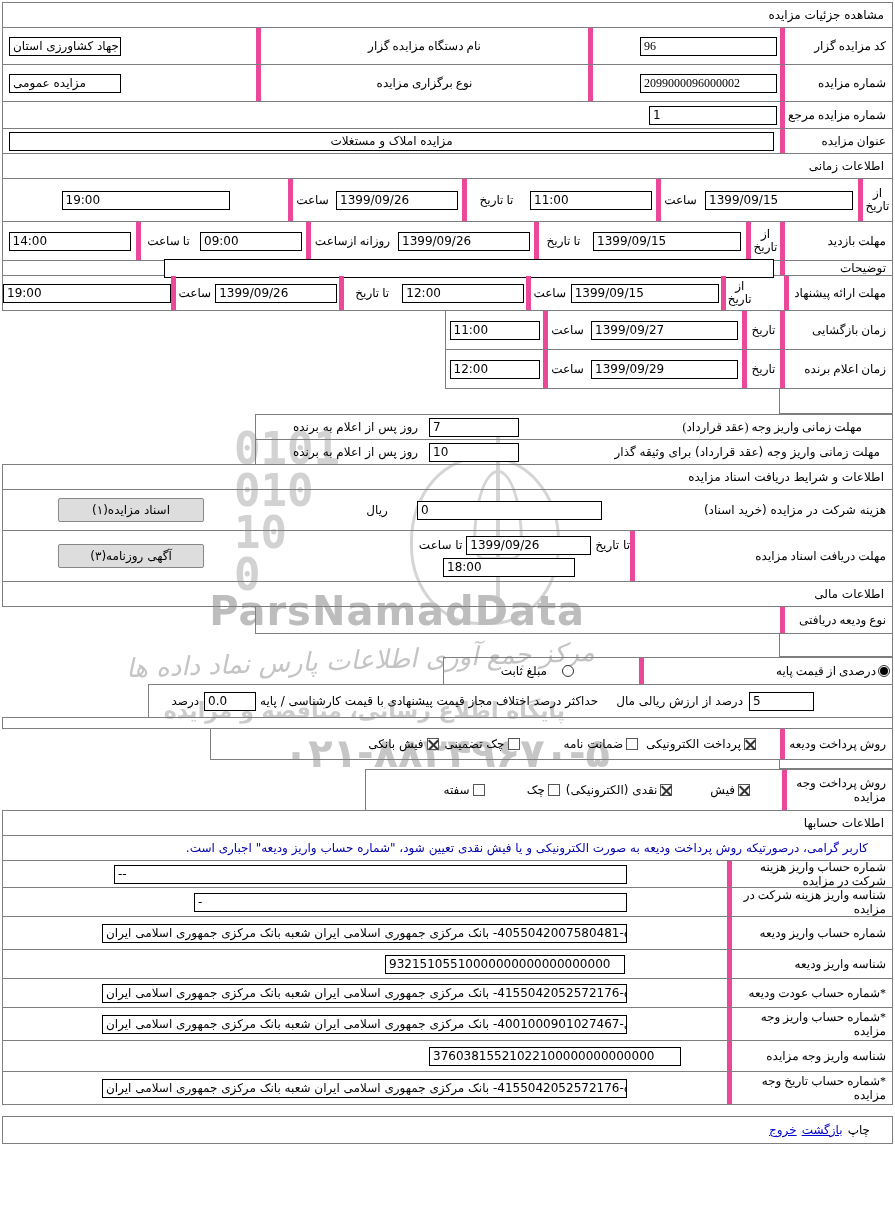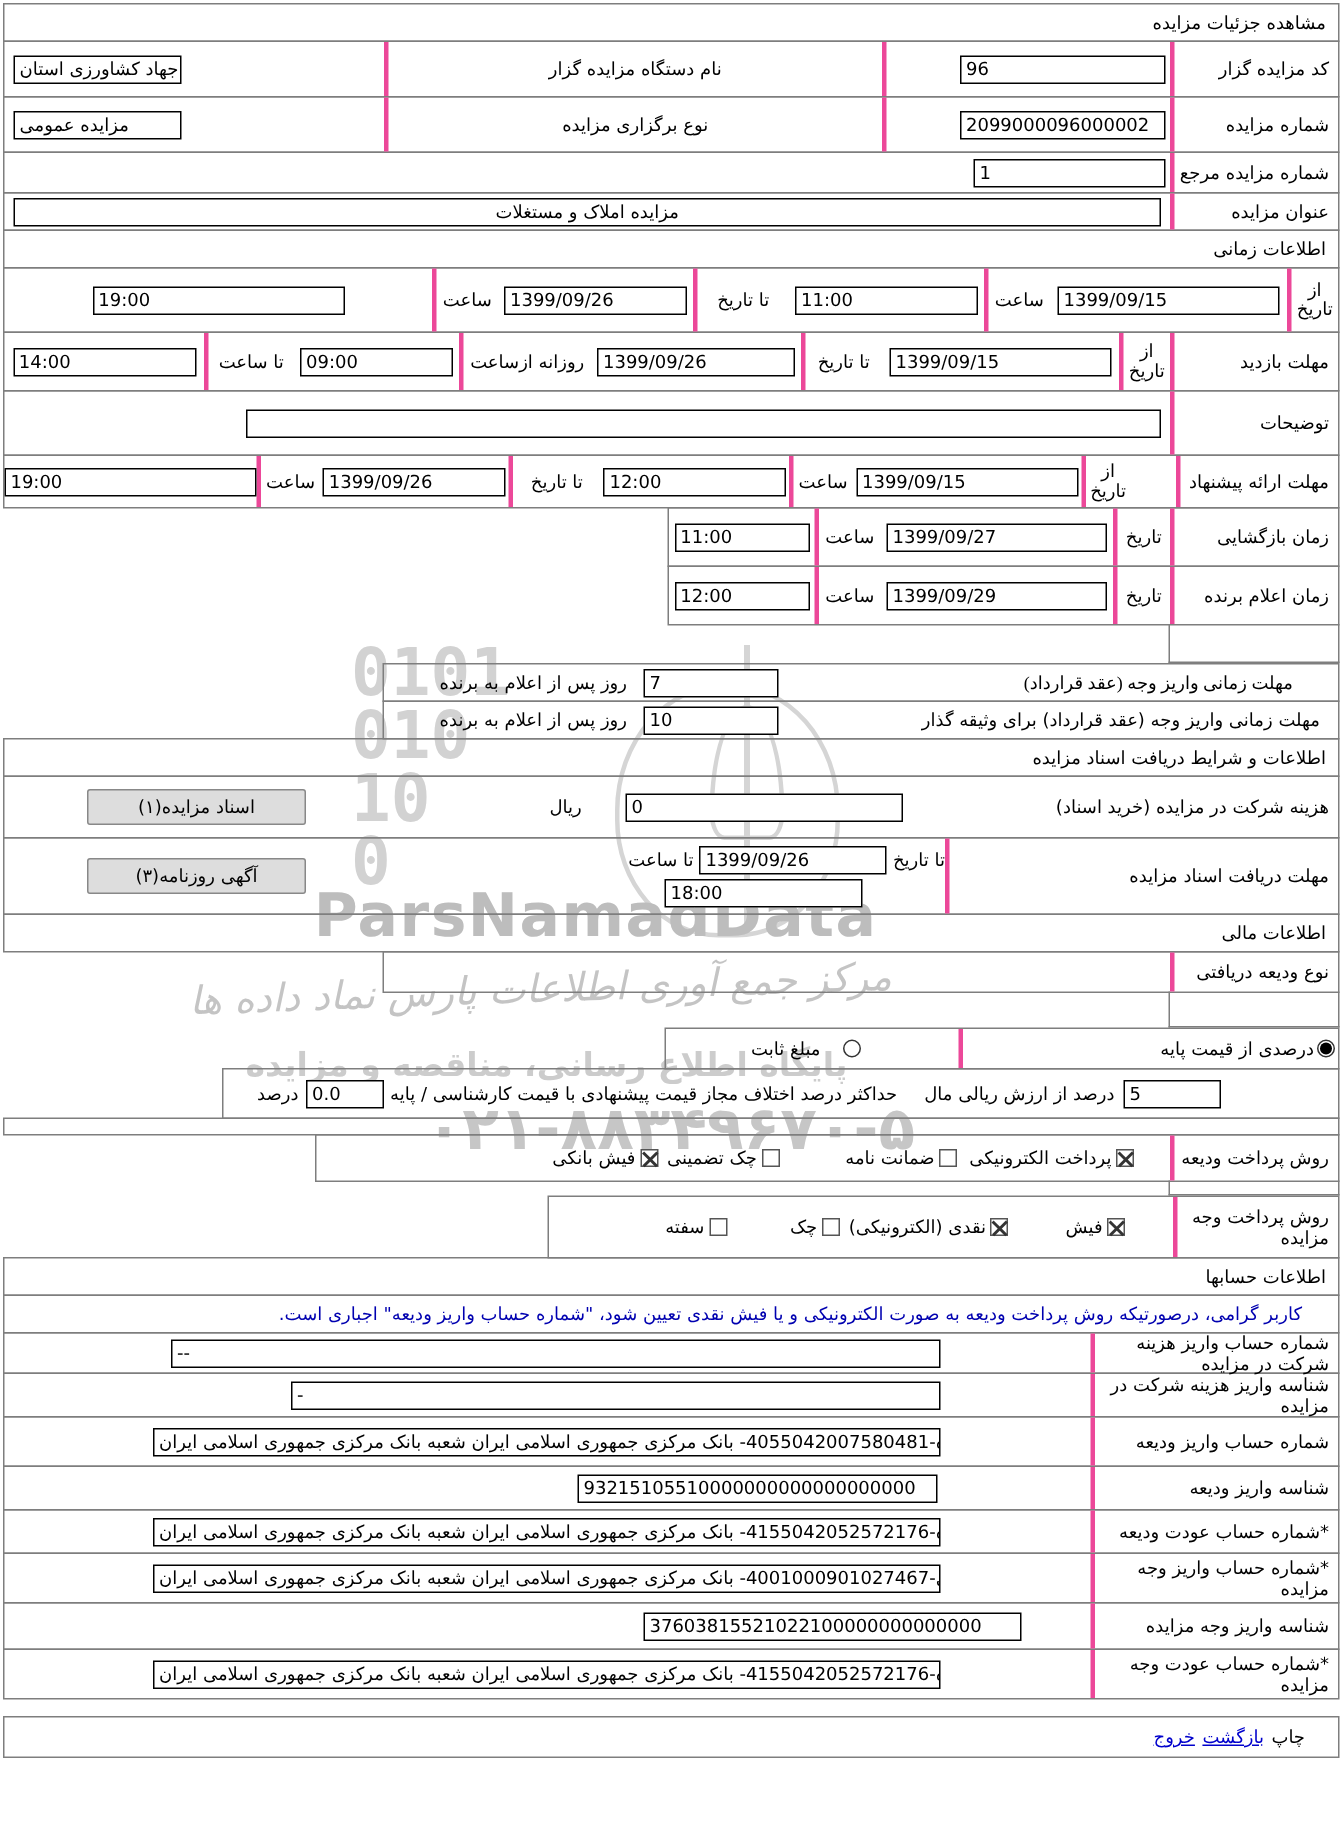--- a/index.html
+++ b/index.html
@@ -23,21 +23,21 @@
   .wm-circle { position:absolute; top:455px; right:335px; width:150px; height:170px;
                border:3px solid #d5d5d5; border-radius:50% 50% 46% 46%; }
   .wm-tower { position:absolute; top:430px; right:395px; width:4px; height:190px; background:#d5d5d5; }
   .wm-tower2 { position:absolute; top:470px; right:372px; width:50px; height:90px;
                border:3px solid #d5d5d5; border-radius:50% 50% 20% 20% / 80% 80% 20% 20%; }
   
   #form { position:relative; z-index:1; width:891px; margin:2px; }
   .trow { border:1px solid #7e7e7e; display:flex; align-items:center; background:transparent; }
   .trow + .trow, .trow + .gap + .trow { margin-top:-1px; }
   .cell { height:100%; display:flex; align-items:center; }
-  .bl { border-left:3px solid #ec4899; }
+  .bl { border-left:5px solid #ec4899;font-family:Liberation Serif, serif; }
   .lbl { justify-content:flex-start; padding-right:6px; line-height:14px; }
   .ctr { justify-content:center; text-align:center; line-height:13px; }
   .hdr { height:26px; padding-right:8px; }
   .inp { background:#fff; border:1px solid #000; height:19px; padding:0 3px;
          display:flex; align-items:center; justify-content:flex-end;
          white-space:nowrap; overflow:hidden; font-size:12px; direction:rtl; }
   .inp.num { direction:rtl; }
   .btn { background:#ddd; border:1px solid #888; border-radius:2px; height:24px; width:146px;
          display:flex; align-items:center; justify-content:center; cursor:pointer; }
   .cb { width:12px; height:12px; border:1px solid #555; background:#fff; display:inline-block;
@@ -145,21 +145,21 @@
     <div class="cell ctr bl" style="width:88px;">روزانه ازساعت</div>
     <div class="cell ctr" style="width:110px;">
         <div class="inp num" style="width:102px;">09:00</div>
       </div>
     <div class="cell ctr bl" style="width:60px;">تا ساعت</div>
     <div class="cell ctr" style="flex:1;">
         <div class="inp num" style="width:122px;">14:00</div>
       </div>
   </div>
 
-  <div class="trow" style="height:44px;padding-left:28px;">
+  <div class="trow" style="height:16px;padding-left:28px;">
     <div class="cell lbl bl" style="width:112px;">توضیحات</div>
     <div class="cell" style="flex:1; justify-content:flex-start;">
         <div class="inp" style="width:610px; margin-right:6px;"></div>
       </div>
   </div>
 
   <div class="trow" style="height:36px;">
     <div class="cell lbl bl" style="width:112px;margin-left:30px;">مهلت ارائه پیشنهاد</div>
     <div class="cell ctr bl" style="width:34px;">از تاریخ</div>
     <div class="cell ctr" style="width:158px;">
@@ -359,21 +359,21 @@
         <div class="inp" style="width:525px; margin-right:100px;">درآمدی-4001000901027467- بانک مرکزی جمهوری اسلامی ایران شعبه بانک مرکزی جمهوری اسلامی ایران</div>
       </div>
   </div>
   <div class="trow" style="height:32px;">
     <div class="cell lbl bl" style="width:165px;">شناسه واریز وجه مزایده</div>
     <div class="cell" style="flex:1;">
         <div class="inp num" style="width:252px; margin-right:46px;">37603815521022100000000000000</div>
       </div>
   </div>
   <div class="trow" style="height:34px;">
-    <div class="cell lbl bl" style="width:165px;">*شماره حساب عودت وجه مزایده</div>
+    <div class="cell lbl bl" style="width:165px;">*شماره حساب تاریخ وجه مزایده</div>
     <div class="cell" style="flex:1;">
         <div class="inp" style="width:525px; margin-right:100px;">رد وجوه سپرده-4155042052572176- بانک مرکزی جمهوری اسلامی ایران شعبه بانک مرکزی جمهوری اسلامی ایران</div>
       </div>
   </div>
 
   <div class="gap" style="height:12px;"></div>
   <div class="trow" style="height:28px; padding-right:22px; gap:5px;">
     <span>چاپ</span>
     <a class="lnk">بازگشت</a>
     <a class="lnk">خروج</a>

